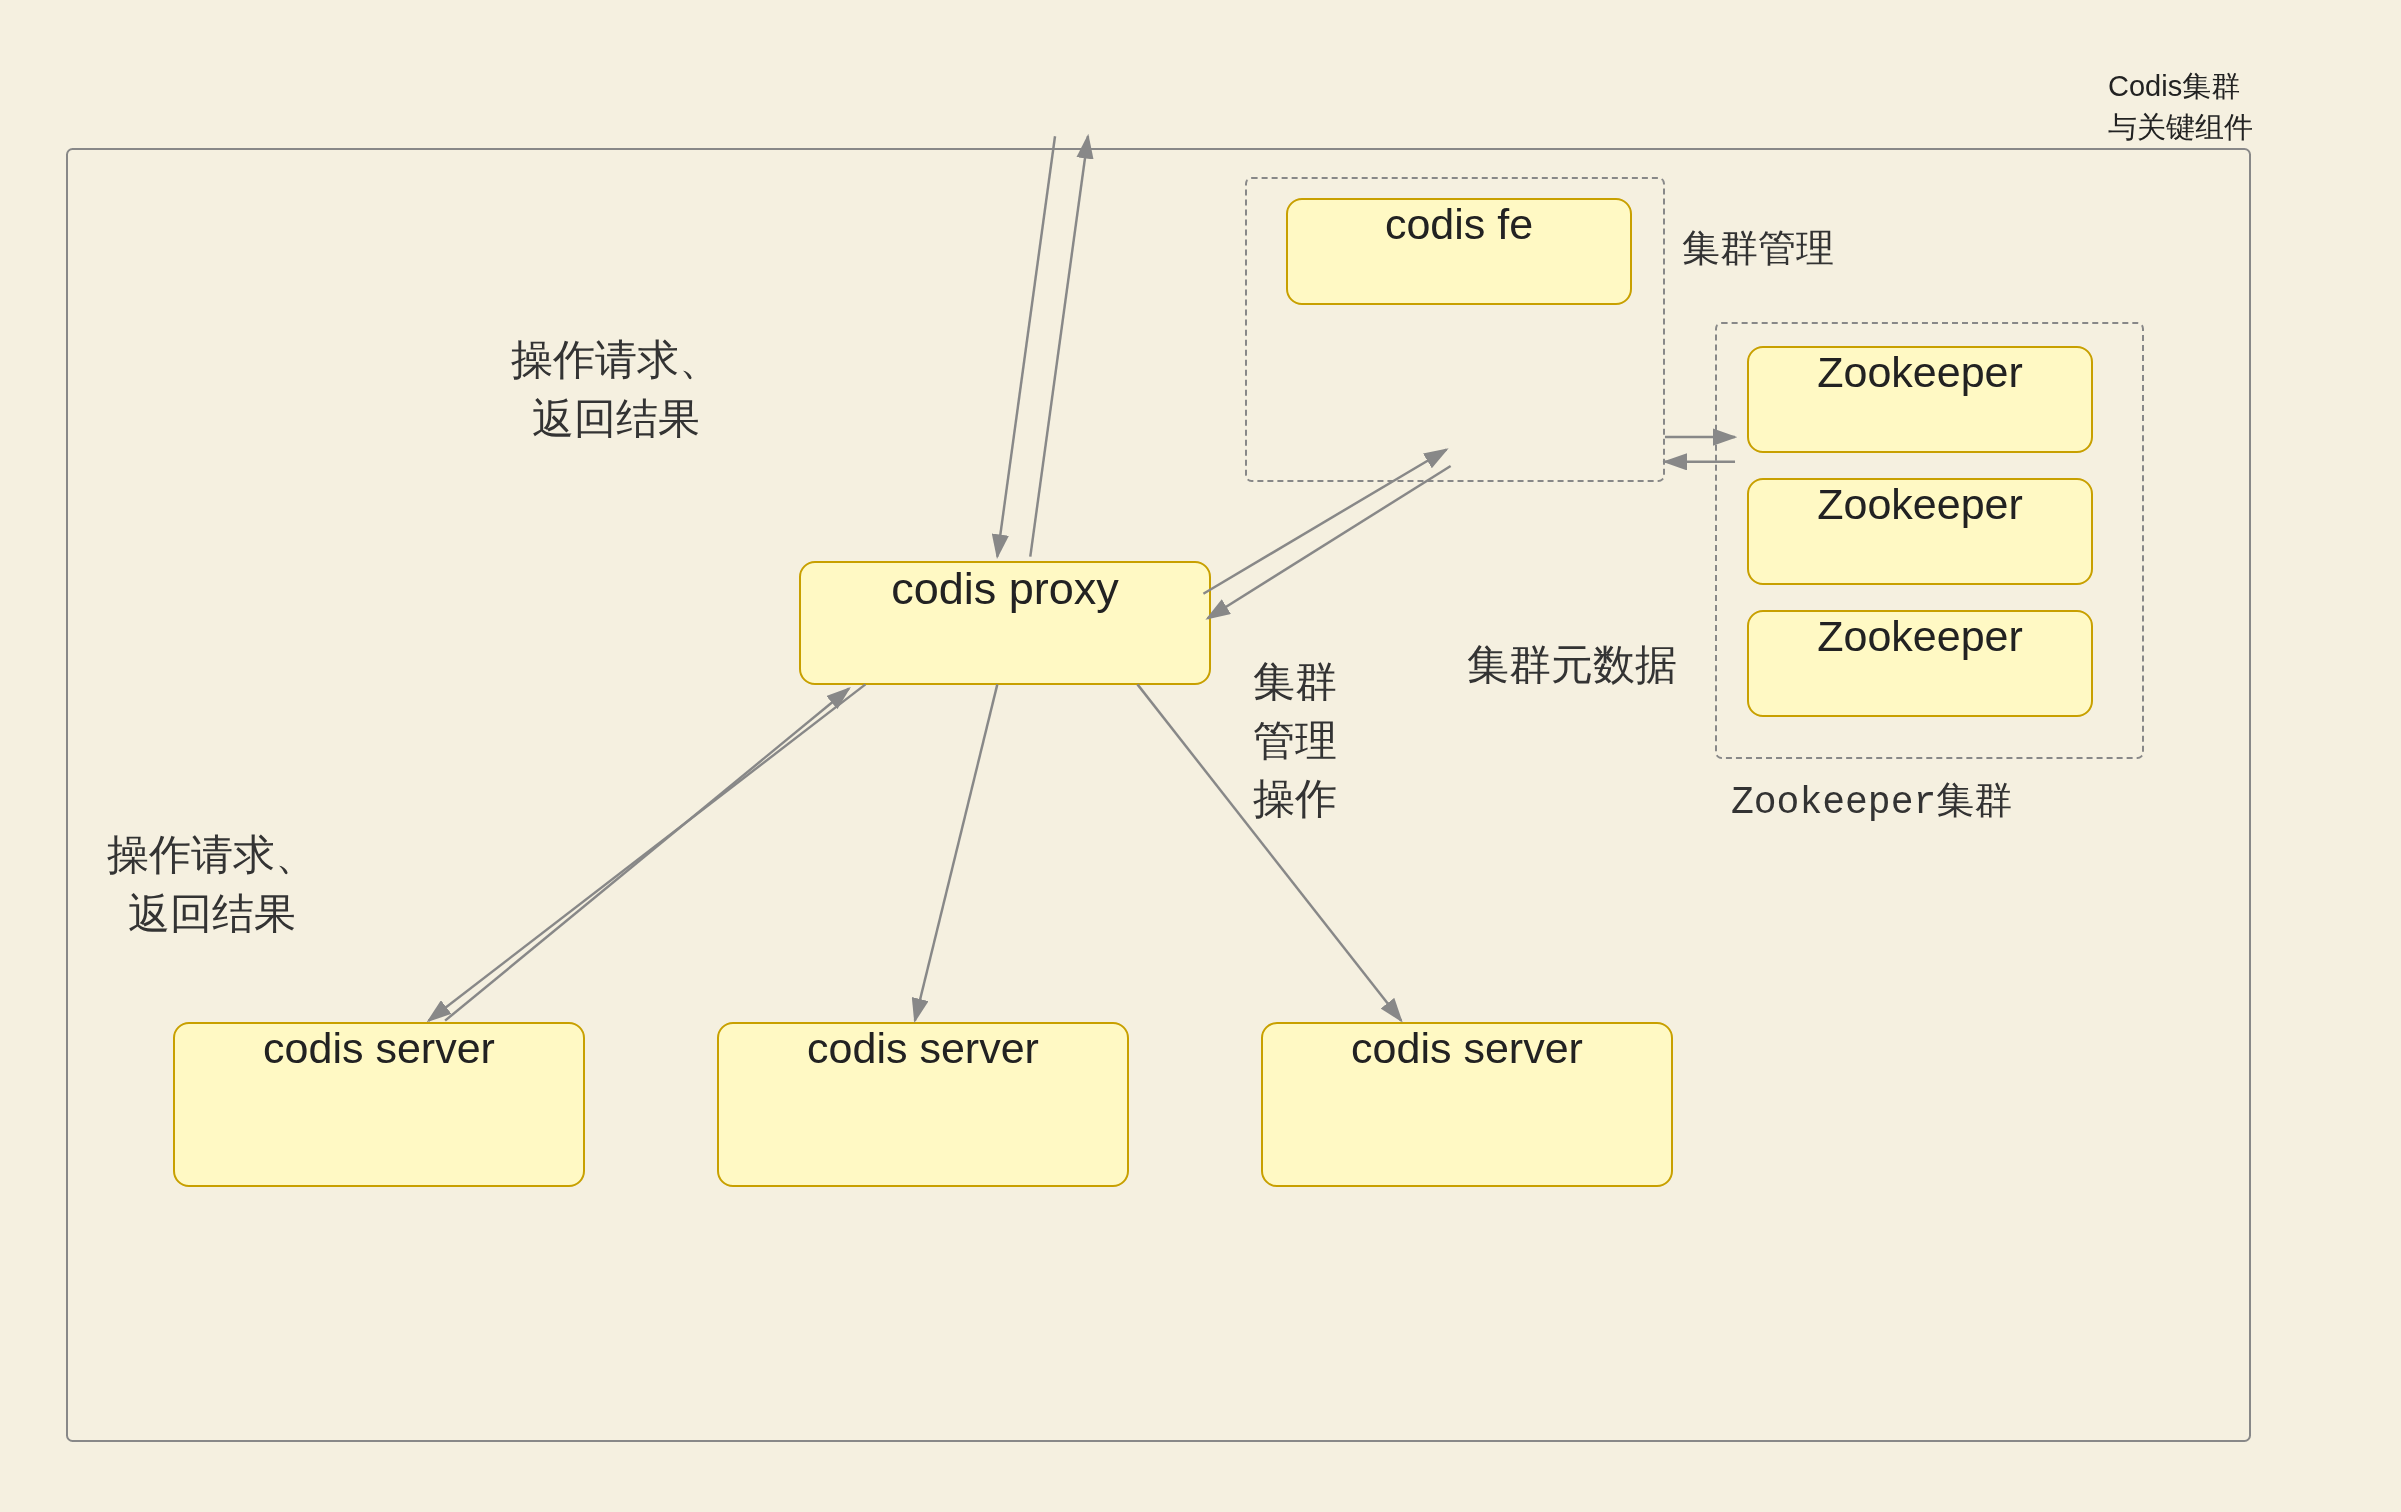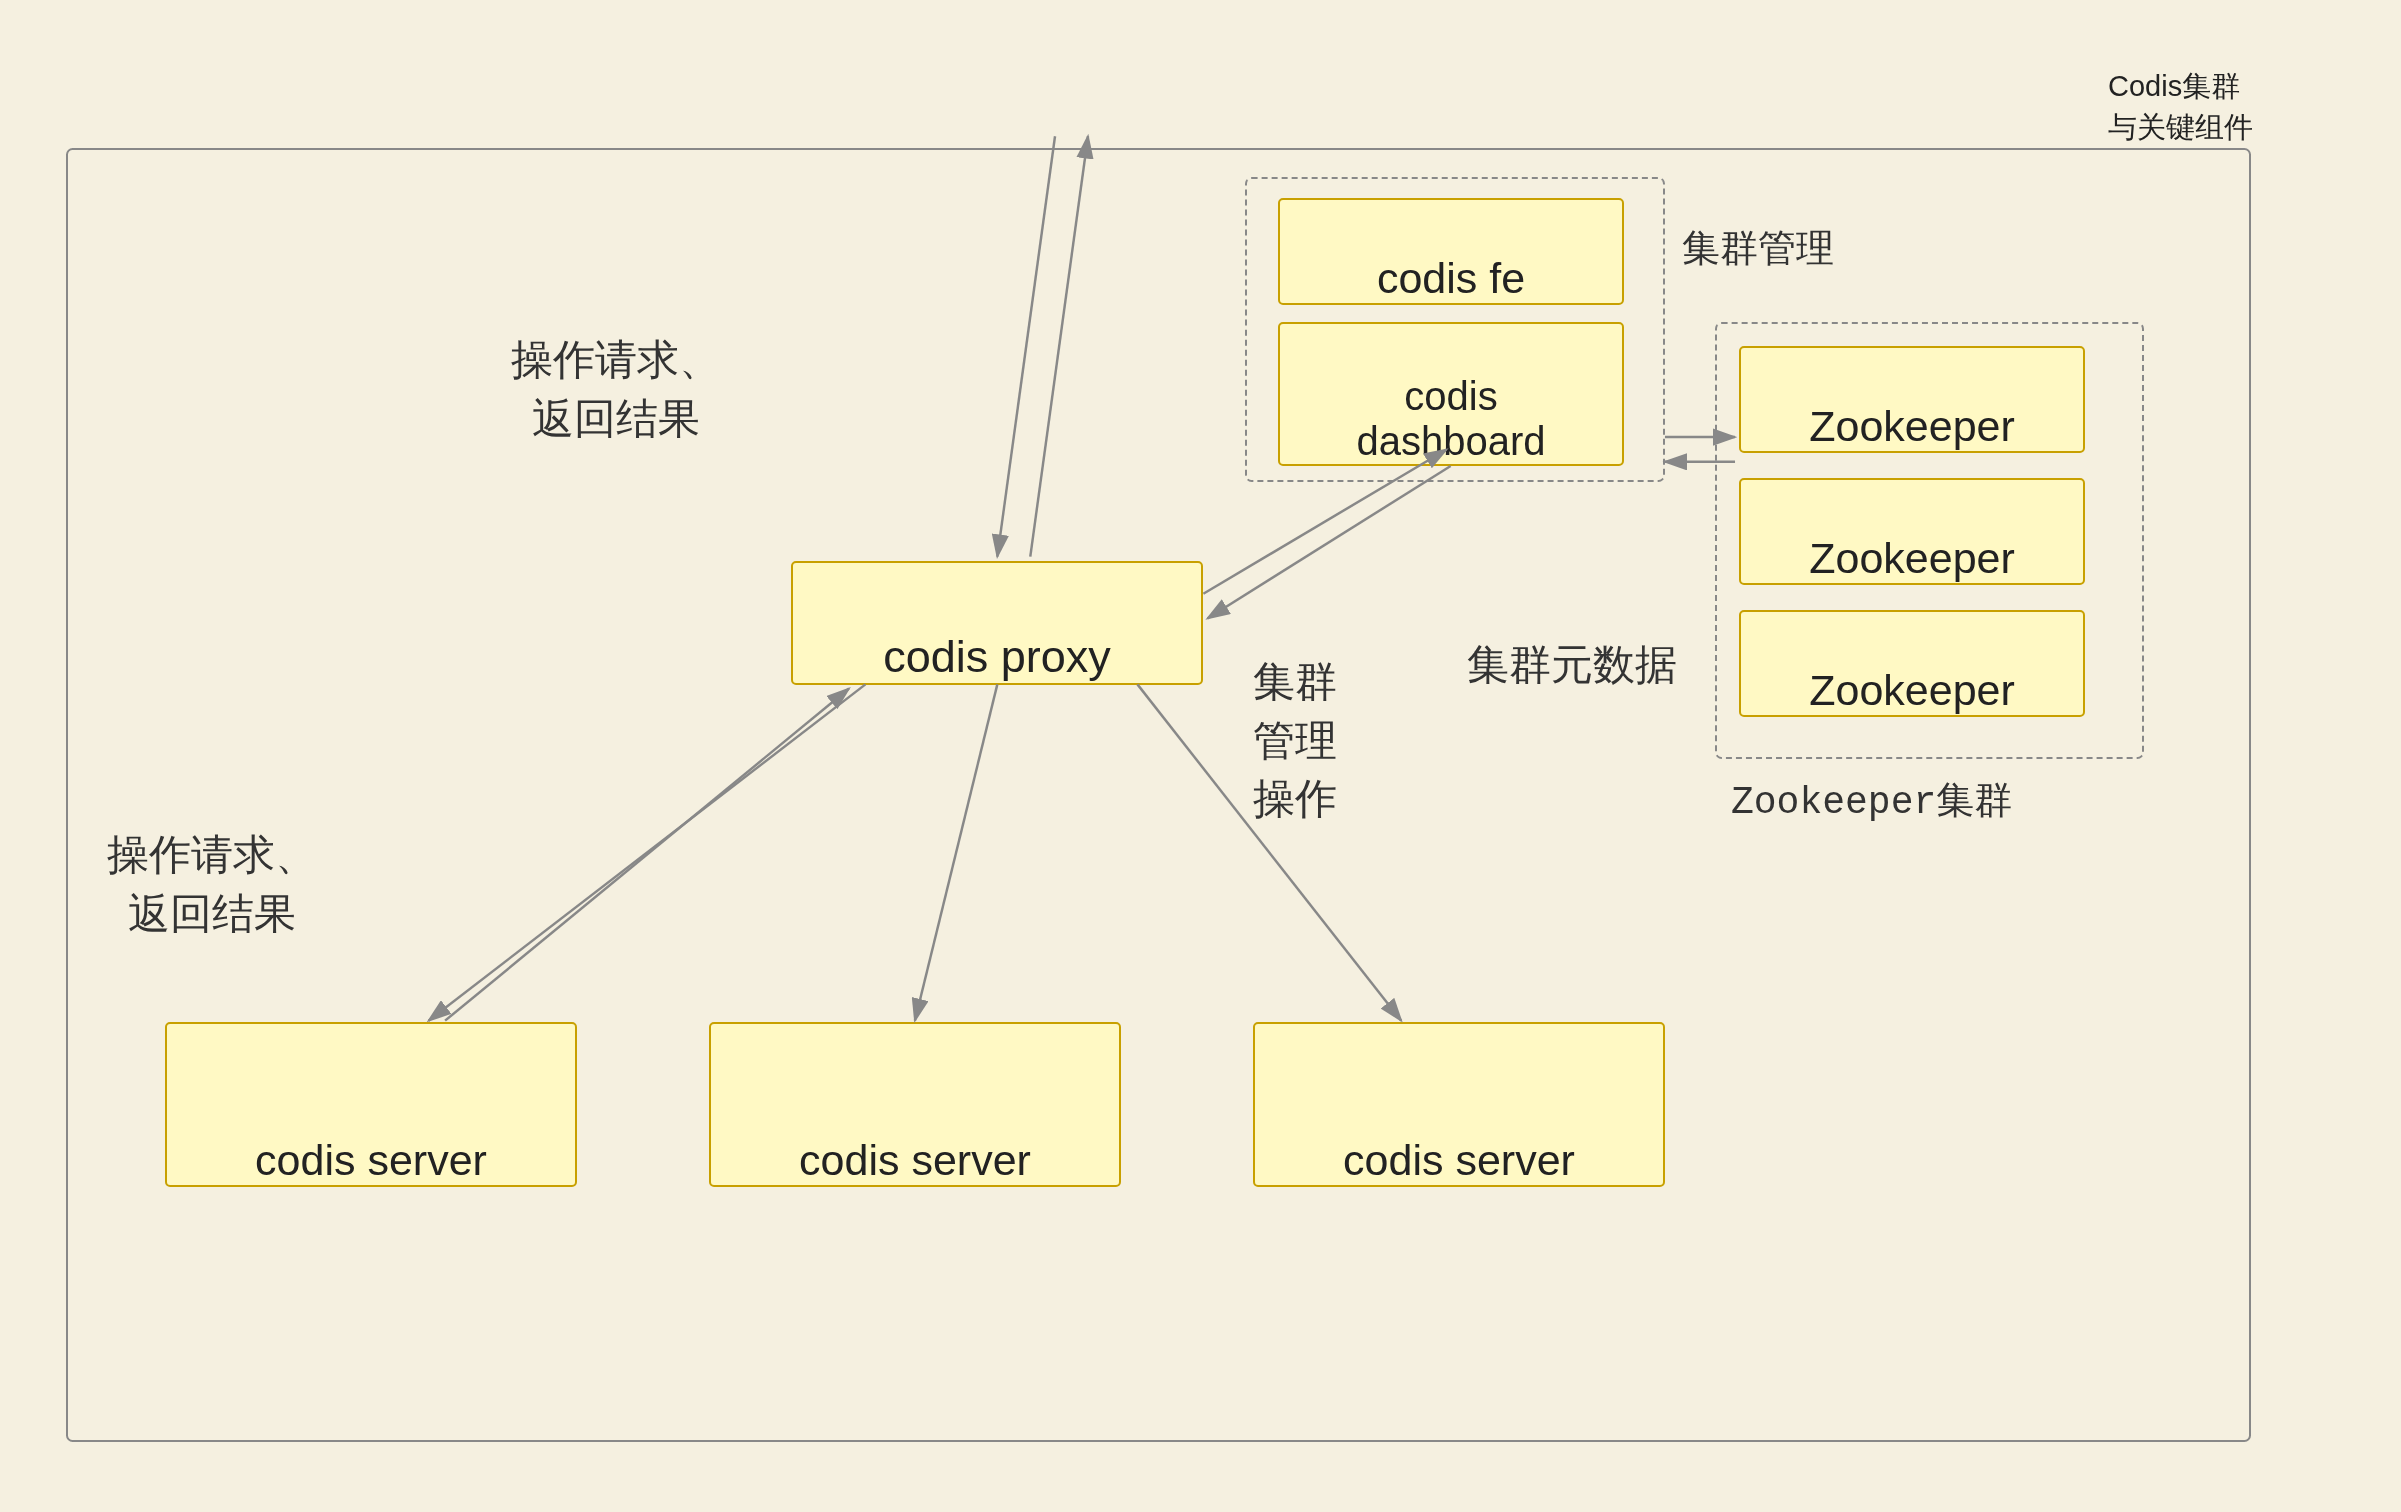--- a/index.html
+++ b/index.html
@@ -40,28 +40,29 @@
       border: 2.5px solid #888;
       border-radius: 6.6px;
       background: transparent;
     }
 
     
     .comp-box {
       position: absolute;
       background: #fff9c4;
       border: 2.1px solid #c8a000;
-      border-radius: 5px;
+      border-radius: 16px;
       display: flex;
-      align-items: flex-end;
+      align-items: flex-start;
       justify-content: center;
       font-size: 43px;
       font-weight: 500;
       color: #222;
       text-align: center;
+      margin-left: 8px;
     }
 
     
     .client-box {
       position: absolute;
       background: #b8e6b8;
       border: 2.1px solid #5a9a5a;
       border-radius: 5px;
       display: flex;
       align-items: center;
@@ -117,24 +118,20 @@
 
 
   <div class="main-box"></div>
 
   <div class="dashed-group" style="left:1245px; top:177px; width:420px; height:305px;"></div>
 
   <div class="comp-box" style="left:1278px; top:198px; width:346px; height:107px;">
     <span>codis fe</span>
   </div>
 
-  <div class="comp-box" style="left:1278px; top:322px; width:346px; height:144px; font-size:40px;">
-    <span style="white-space:pre-line;">codis
-dashboard</span>
-  </div>
 
   <div class="group-label" style="left:1682px; top:223px;">
     <span>集群管理</span>
   </div>
 
   <div class="dashed-group" style="left:1715px; top:322px; width:429px; height:437px;"></div>
 
   <div class="comp-box" style="left:1739px; top:346px; width:346px; height:107px;">
     <span>Zookeeper</span>
   </div>

